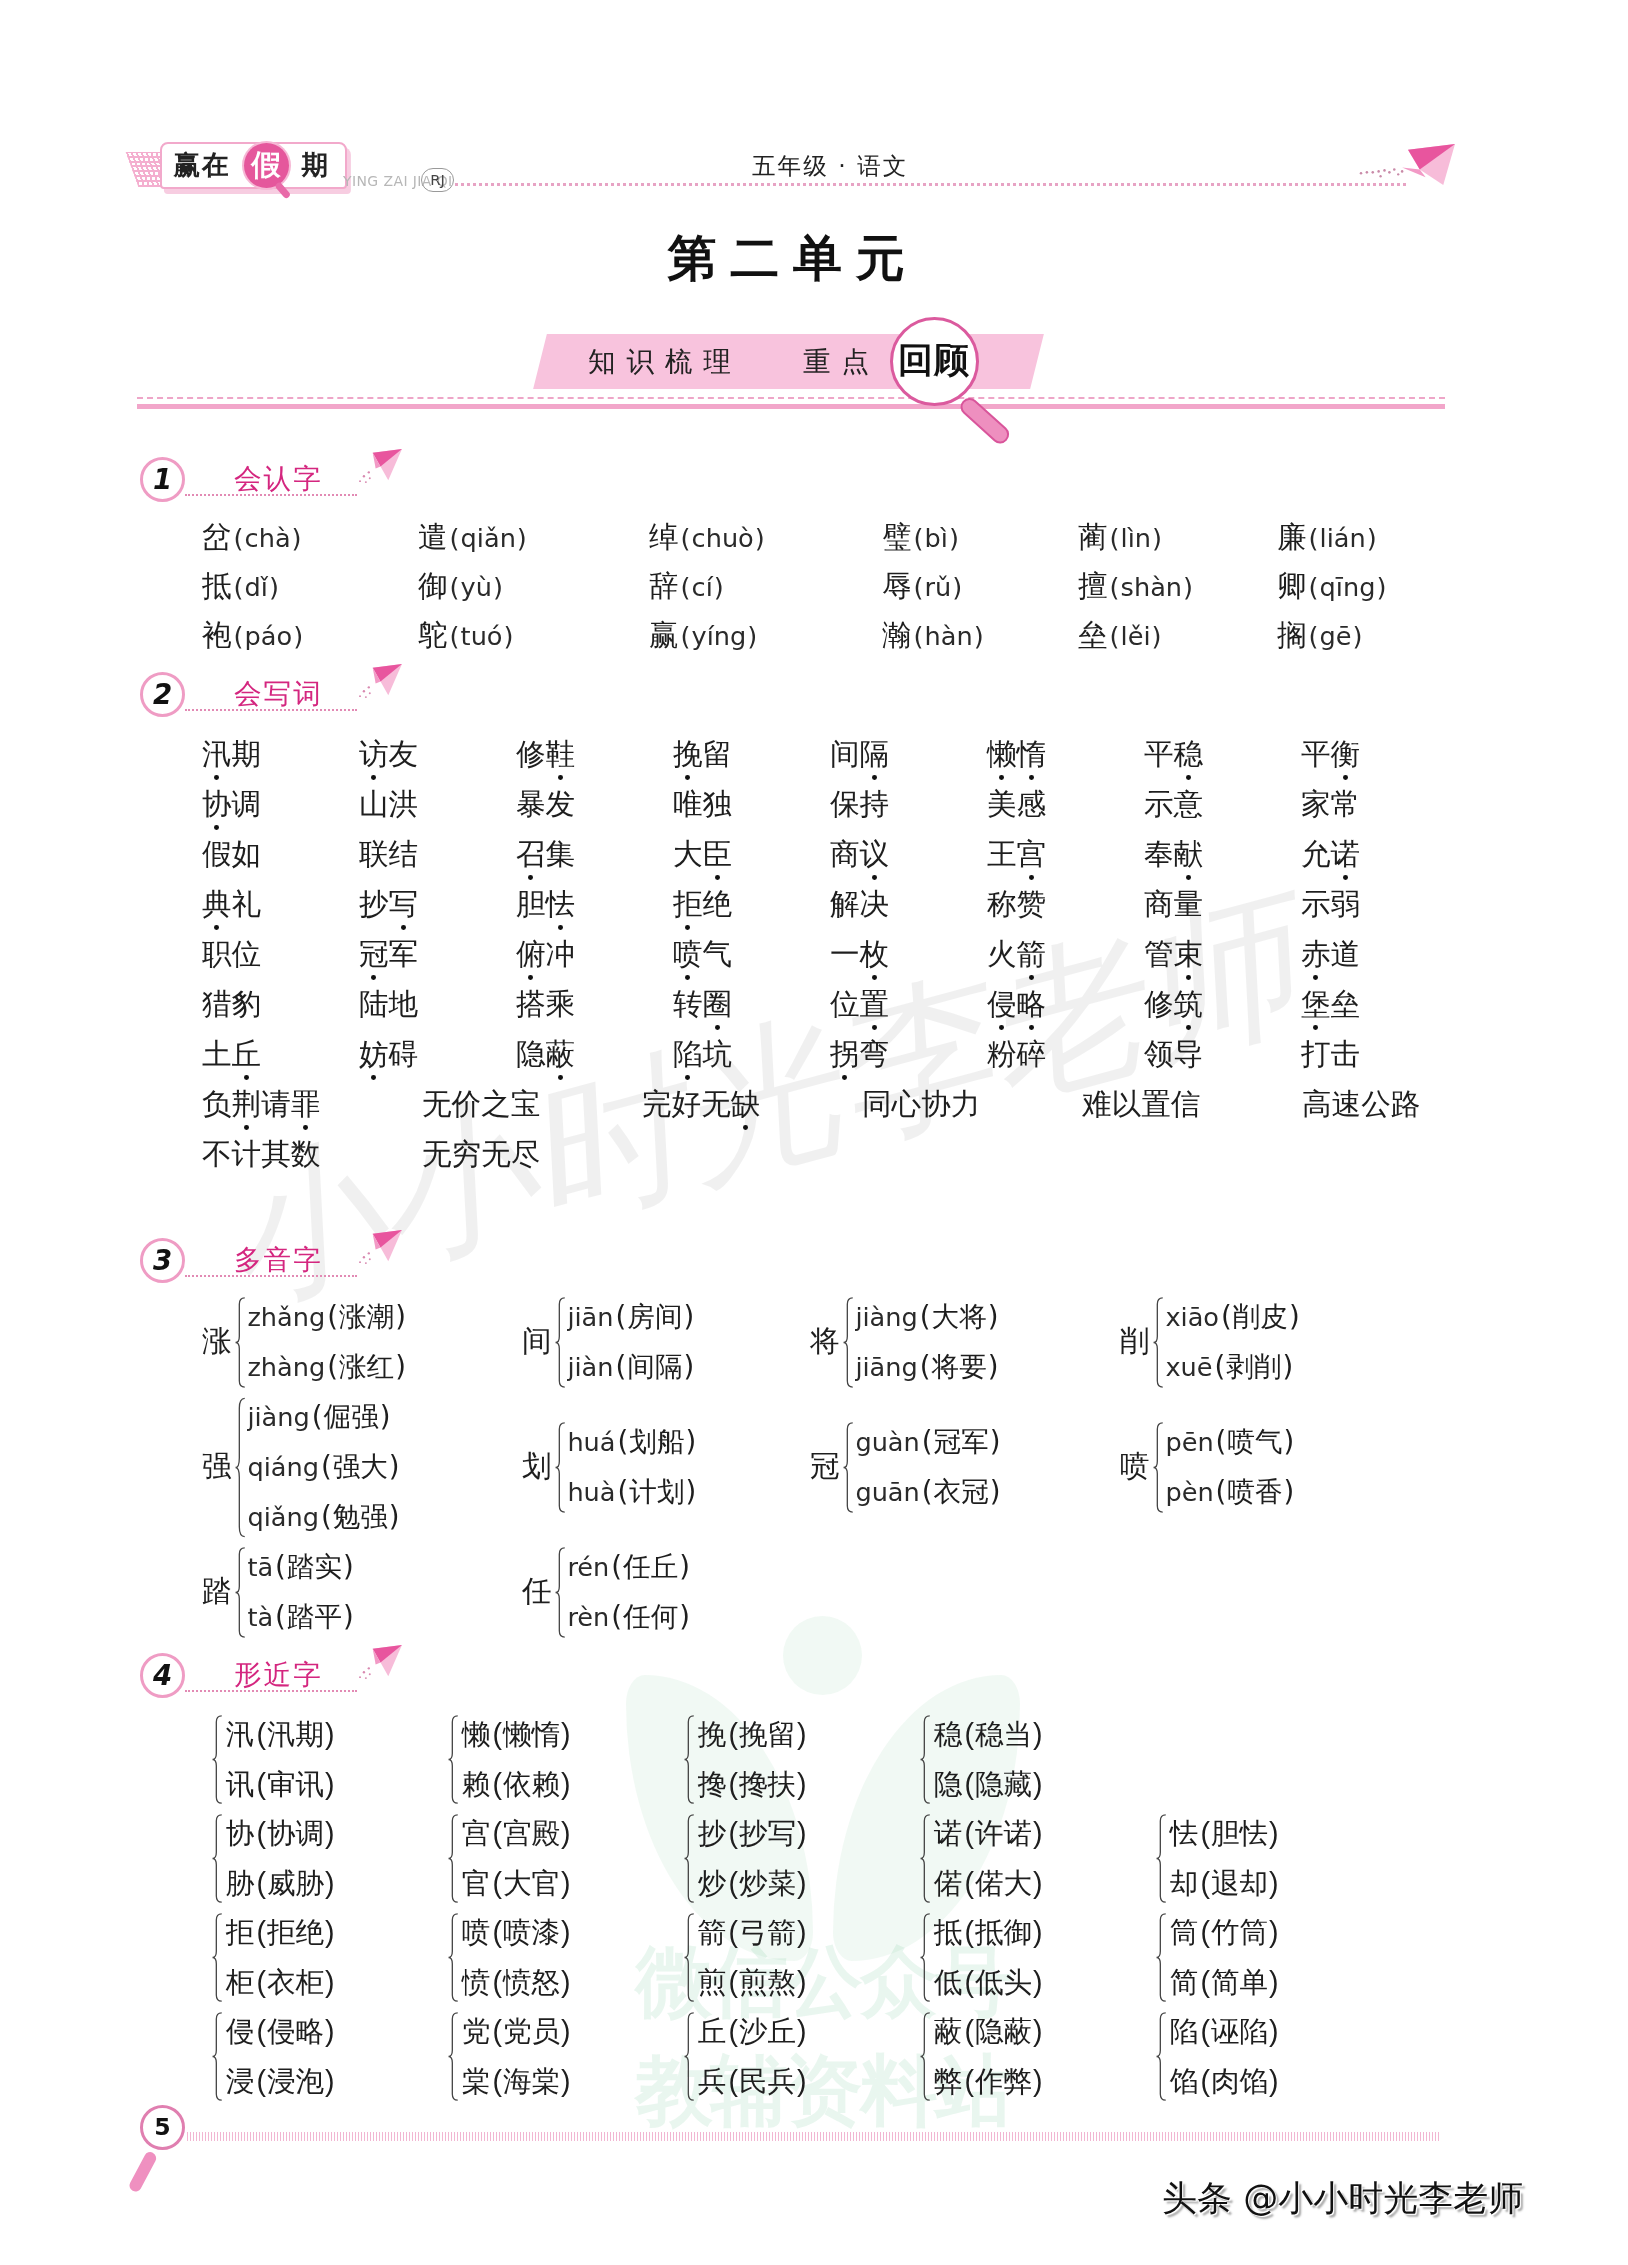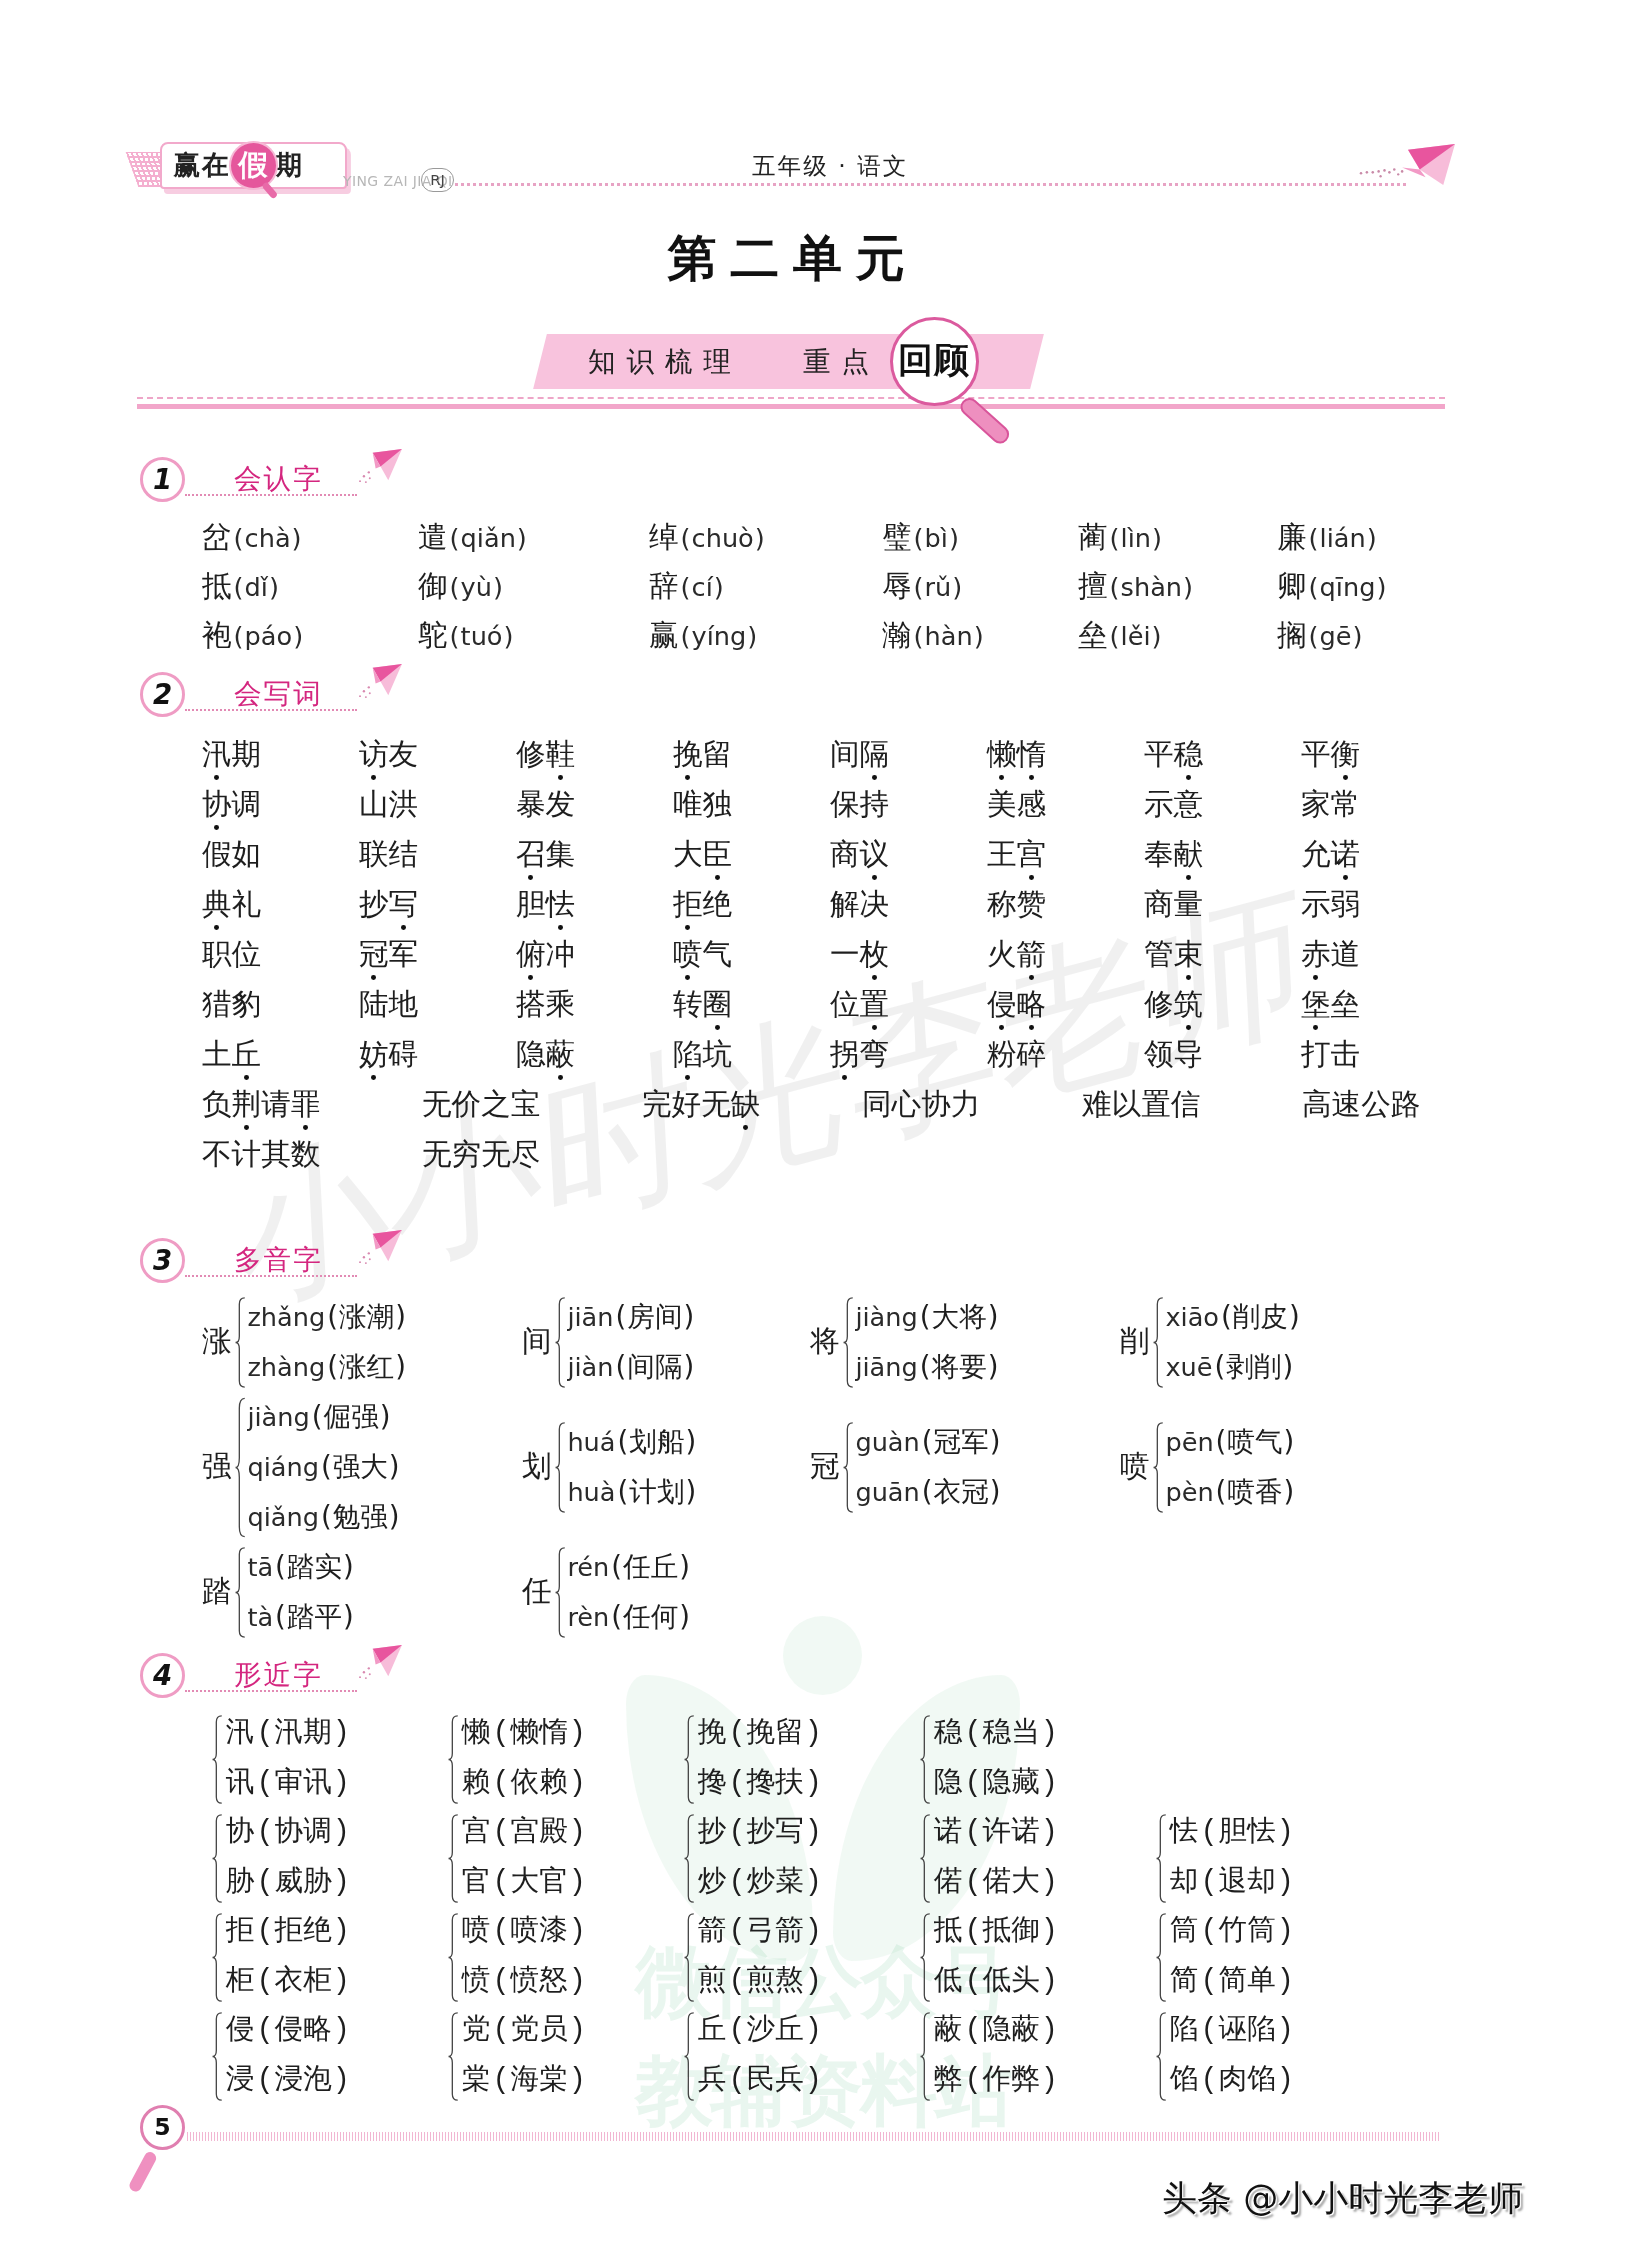--- a/index.html
+++ b/index.html
@@ -14,21 +14,21 @@
 .wm-head{position:absolute;left:167px;top:0;width:79px;height:79px;border-radius:50%;background:rgba(120,200,150,.10)}
 .wm-leaf{position:absolute;top:59px;width:187px;height:286px;background:rgba(120,200,150,.10)}
 .wm-leaf-l{left:9.9px;border-radius:10% 90% 10% 90%}
 .wm-leaf-r{left:217px;border-radius:90% 10% 90% 10%}
 .wm-line1,.wm-line2{position:absolute;left:0;width:414px;text-align:center;font-size:77px;font-weight:bold;color:rgba(110,195,145,.15);letter-spacing:-2px;white-space:nowrap}
 .wm-line1{top:315px}.wm-line2{top:424px}
 
 
 .logo{left:132px;top:138px;width:335px;height:61px;z-index:2}
 .logo-stripes{position:absolute;left:0;top:13.8px;width:45px;height:35px;background:repeating-linear-gradient(90deg,#f29cc4 0 2px,transparent 2px 4.9px),repeating-linear-gradient(0deg,#f29cc4 0 2px,transparent 2px 4.9px);transform:skewX(20deg);opacity:.8}
-.logo-box{position:absolute;left:27.6px;top:3.9px;width:187px;height:47px;background:#fff;border:2px solid #f2a9cb;border-radius:7.9px 7.9px 3.9px 3.9px;box-shadow:3.9px 4.9px 0 #f7cde1;display:flex;align-items:center;padding-left:11.8px;gap:0}
+.logo-box{position:absolute;left:27.6px;top:3.9px;width:187px;height:47px;background:#fff;border:2px solid #f2a9cb;border-radius:7.9px 7.9px 3.9px 3.9px;box-shadow:3.9px 4.9px 0 #f7cde1;display:flex;align-items:center;padding-left:11.8px;gap:13px}
 .logo-text{font-size:26.6px;font-weight:bold;color:#222;letter-spacing:2px;line-height:1}
 .logo-hl{position:relative;width:45px;height:45px;border-radius:50%;background:var(--pink);color:#fff;font-size:29.6px;font-weight:bold;display:flex;align-items:center;justify-content:center;box-shadow:0 0 0 2px #f6b8d5}
 .logo-hl-handle{position:absolute;left:33px;top:37px;width:17.7px;height:6.9px;background:#e86aa8;border-radius:3.9px;transform:rotate(50deg);transform-origin:0 50%}
 .logo-roman{position:absolute;left:211px;top:35px;font-size:14px;color:#b7b7b7;letter-spacing:0.4px;white-space:nowrap}
 .logo-ed{position:absolute;left:289px;top:29.6px;width:33px;height:24.6px;border:1.5px solid #999;border-radius:12.8px;font-size:14.8px;color:#444;text-align:center;line-height:21.7px}
 .head-dots{left:455px;top:183px;width:951px;border-top:3px dotted #e7a3c4}
 .subject{left:752px;top:150px;width:197px;text-align:left;font-size:23.6px;letter-spacing:2px;color:#222}
 .plane-top{left:1357px;top:142px}
 
 .title{left:596px;top:229px;width:394px;text-align:center;font-size:49px;font-weight:bold;letter-spacing:13.8px;line-height:59px;color:#111}
@@ -75,21 +75,21 @@
 .brace{margin-left:3px;margin-right:2px;flex:none}
 .s3-list{display:flex;flex-direction:column}
 .s3-line{height:50px;line-height:50px;white-space:nowrap;display:flex;align-items:center}
 .s3-word{font-size:27.6px;color:#1e1e1e}
 
 
 .s4{left:209px;top:1709px;z-index:1}
 .s4-row{display:grid;grid-template-columns:repeat(5,236px);height:99px;align-items:center}
 .s4-pair{display:flex;align-items:center}
 .s4-list{display:flex;flex-direction:column;margin-left:1px}
-.s4-line{height:50px;line-height:50px;white-space:nowrap;font-family:Liberation Mono, monospace;font-size:28.6px;color:#1e1e1e}
+.s4-line{height:50px;line-height:50px;white-space:nowrap;font-family:Liberation Sans, sans-serif;font-size:28.6px;color:#1e1e1e}
 
 
 .pg-dots{left:187px;top:2132px;width:1254px;height:8.9px;background:repeating-linear-gradient(90deg,#f2b6d2 0 1px,transparent 1px 3px)}
 .pg-handle{left:153px;top:2147px;width:43px;height:11.8px;background:#ef90c0;border-radius:5.9px;transform:rotate(118deg);transform-origin:0 50%}
 .pg-lens{left:140px;top:2105px;width:45px;height:45px;border:3px solid #e07fb0;border-radius:50%;background:#fff;font-size:23.6px;font-weight:bold;text-align:center;line-height:39px;color:#111}
 .credit{left:1162px;top:2175px;font-size:35px;line-height:47px;color:#111;white-space:nowrap;text-shadow:-1px -1px 0 #fff,1px 1px 0 #fff,3px 3px 2px rgba(0,0,0,.35)}
 </style>
 </head>
 <body>
 

